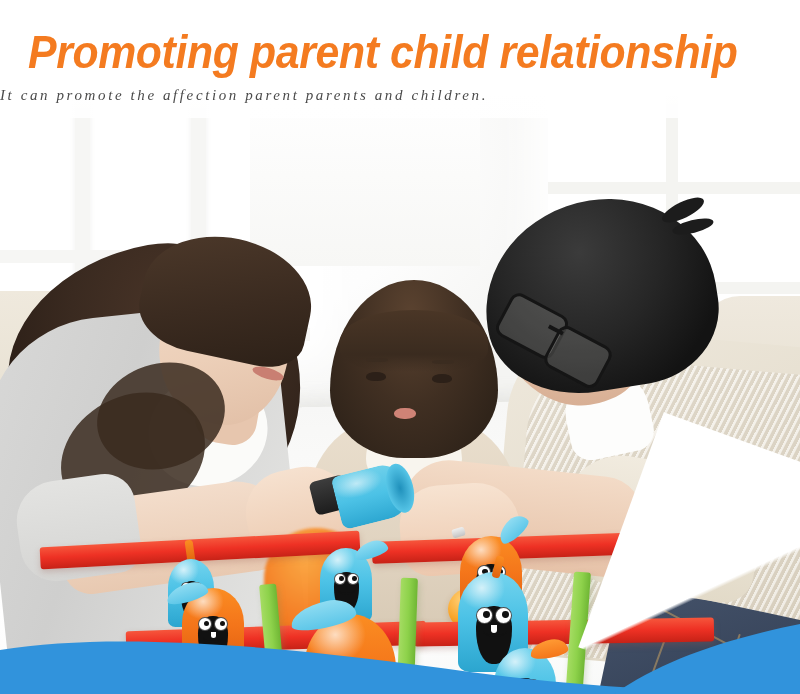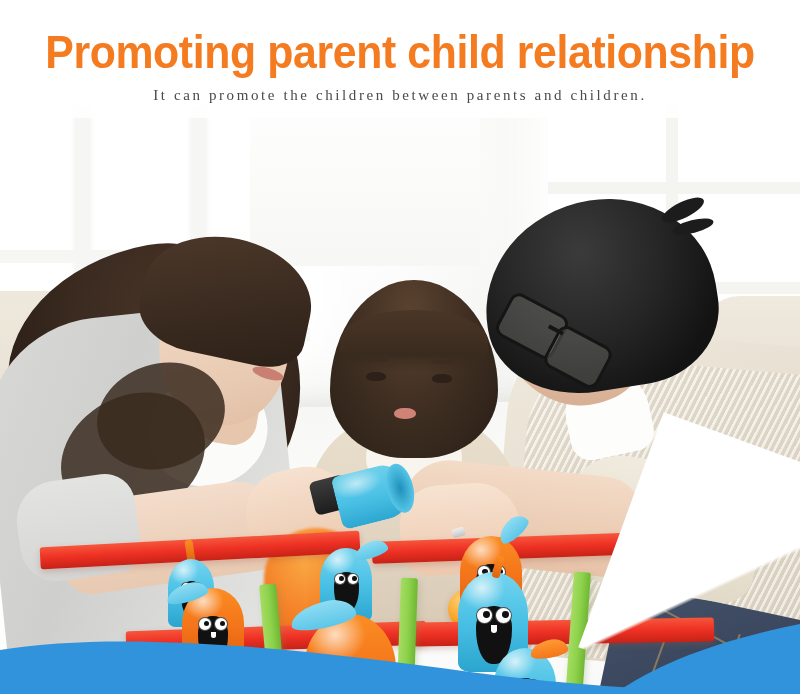--- a/index.html
+++ b/index.html
@@ -20,22 +20,22 @@
   }
 
   
   .header {
     position: absolute;
     left: 0; top: 0;
     width: 800px;
     height: 118px;
     z-index: 40;
     background: linear-gradient(to bottom, #ffffff 0%, #ffffff 72%, rgba(255,255,255,0.92) 100%);
-    text-align: center;
     pointer-events: none;
+    font-style: italic;
   }
   .main-title {
     margin: 0;
     padding-top: 26px;
     font-family: "Liberation Sans", sans-serif;
     font-size: 46px;
     line-height: 52px;
     font-weight: bold;
     color: #F47B20;
     letter-spacing: -0.4px;
@@ -685,16 +685,16 @@
     <div class="table-edge-r"></div>
   </div>
 
   <svg class="wave" viewBox="0 0 800 80" preserveAspectRatio="none">
     <path d="M0,36 C120,16 300,34 470,58 C560,70 660,78 800,80 L800,80 L0,80 Z" fill="#3193DC"></path>
     <path d="M800,10 C720,26 660,48 614,80 L800,80 Z" fill="#3193DC"></path>
   </svg>
 
   <div class="header">
     <h1 class="main-title">Promoting parent child relationship</h1>
-    <p class="sub-title">It can promote the children between parents and children.</p>
+    <p class="sub-title">It can promote the affection parent parents and children.</p>
   </div>
 
 </div>
 
 </body></html>

